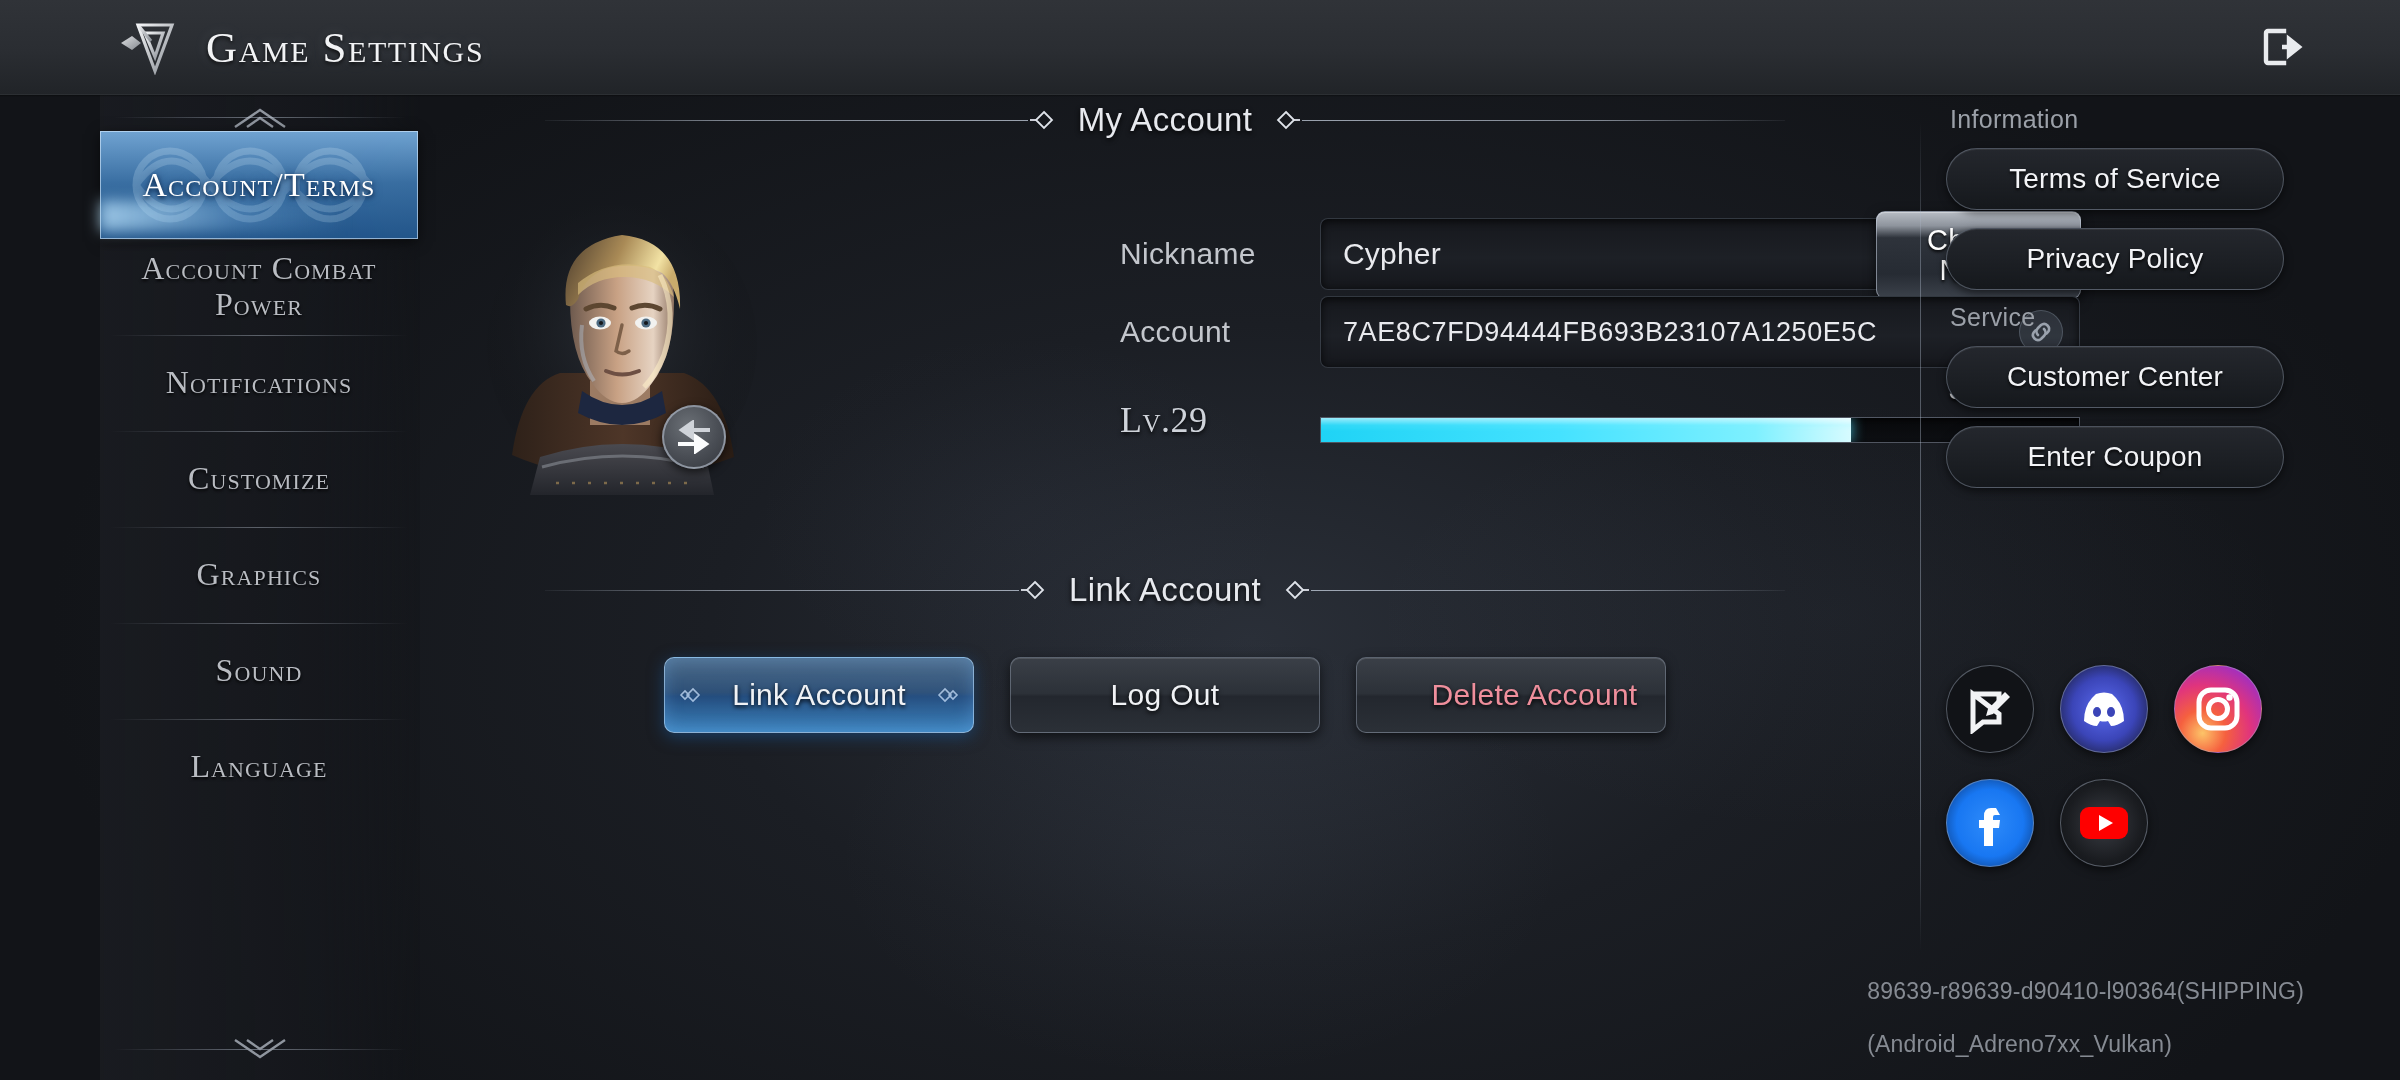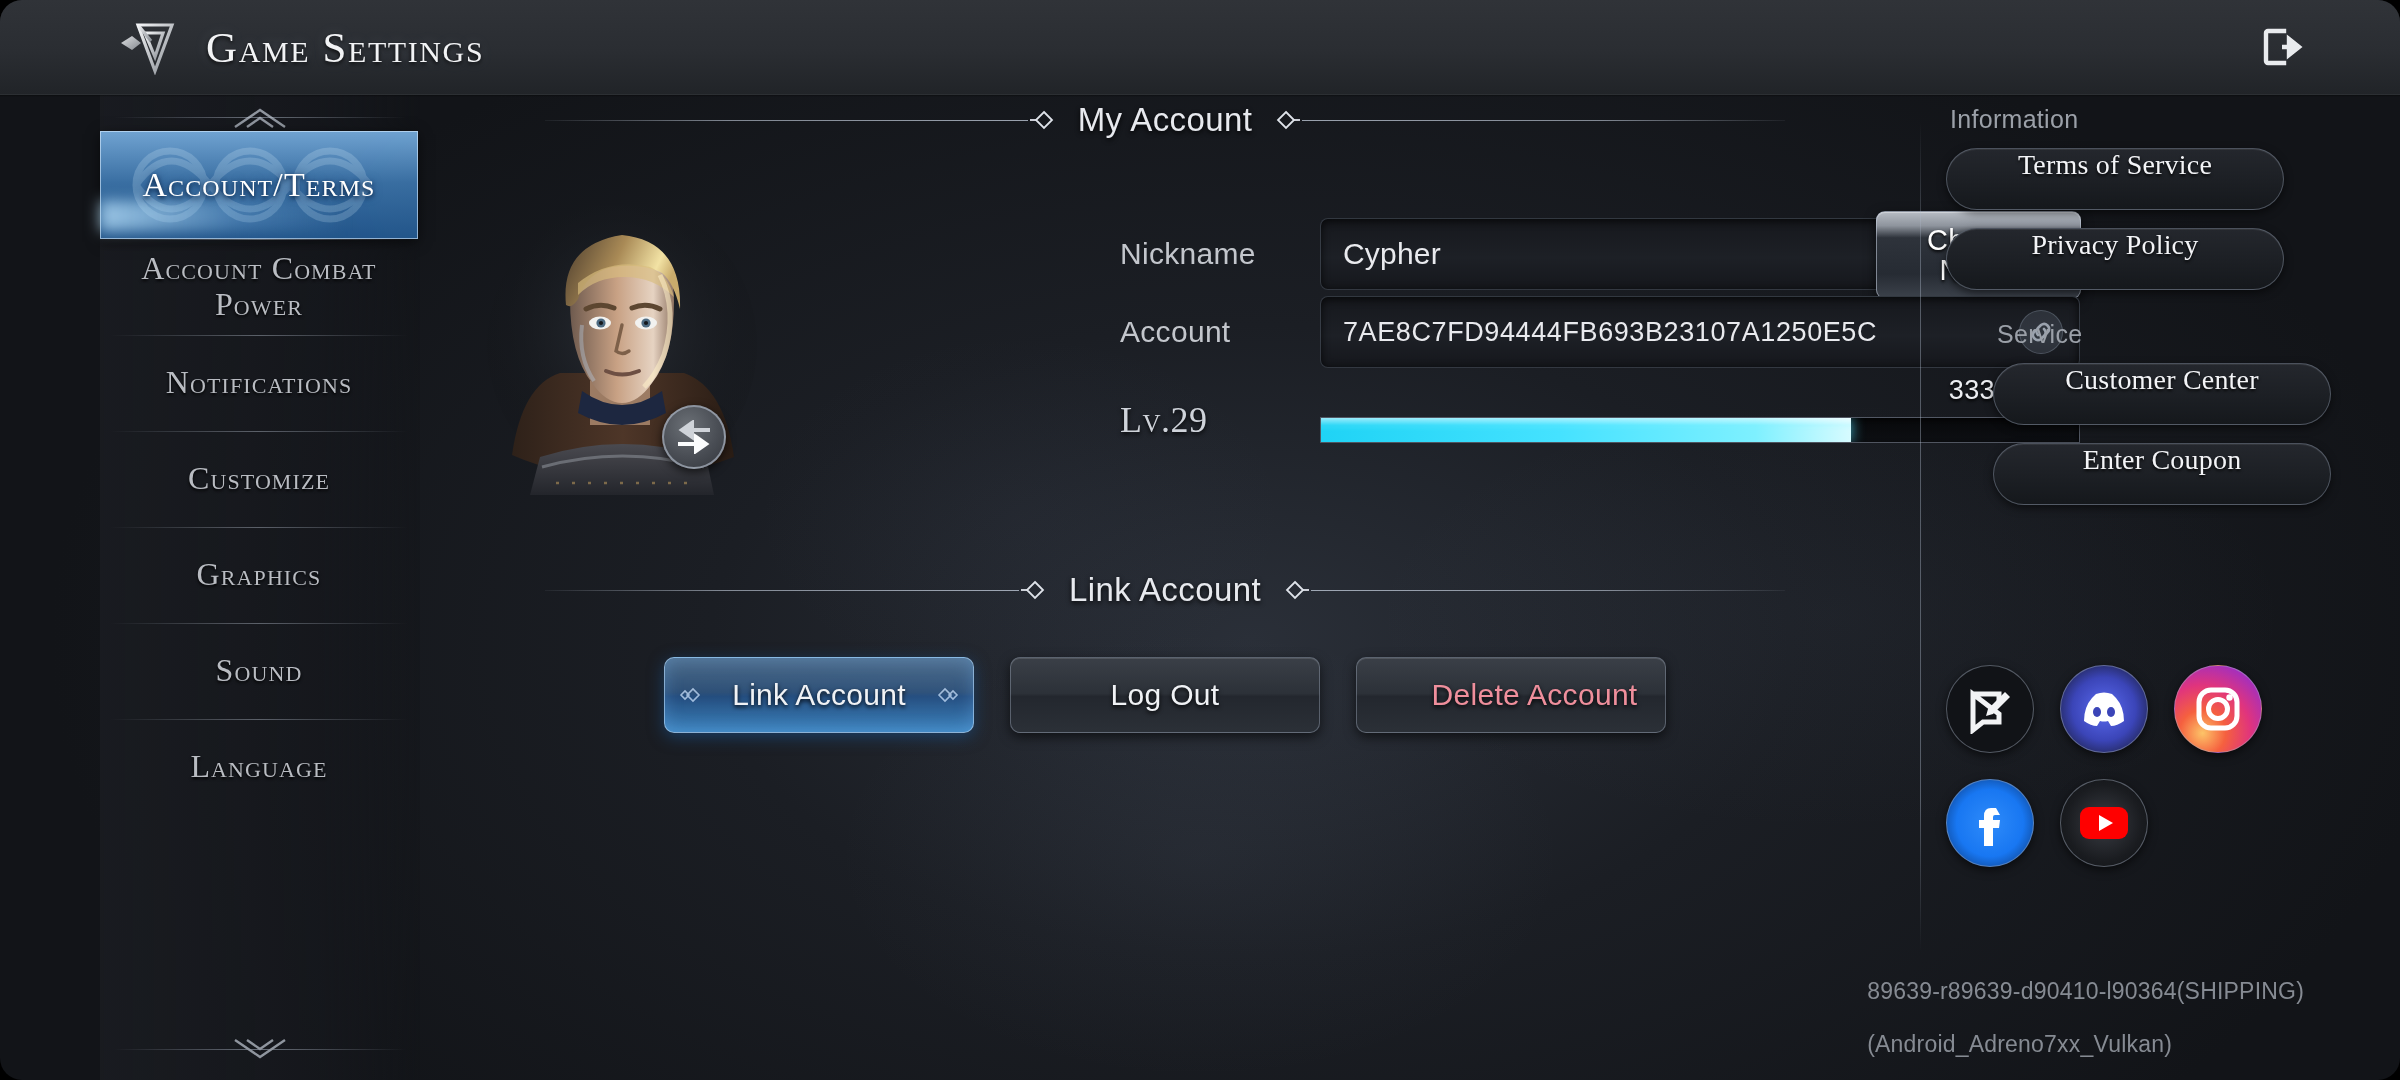--- a/index.html
+++ b/index.html
@@ -10,21 +10,20 @@
     -webkit-font-smoothing:antialiased;
   }
 
   
   #app{
     position:relative; width:2400px; height:1080px;
     background:
       radial-gradient(1200px 700px at 1250px 640px, #2a2f38 0%, #1b1e24 45%, #121418 100%),
       linear-gradient(180deg,#15171b 0%, #101216 100%);
     overflow:hidden;
-    border-radius:22px;
   }
   
   #app::after{
     content:""; position:absolute; left:380px; top:95px; right:0; bottom:0;
     background:
       radial-gradient(520px 320px at 820px 760px, rgba(120,135,160,.075), transparent 70%),
       radial-gradient(640px 300px at 1450px 520px, rgba(110,125,150,.06), transparent 72%),
       radial-gradient(380px 260px at 640px 420px, rgba(90,100,125,.05), transparent 70%);
     pointer-events:none;
   }
@@ -215,27 +214,26 @@
   .gbtn.danger{ color:#ef8f9c; text-shadow:0 2px 4px rgba(0,0,0,.9);padding-left:47px; }
 
   
   .rightpanel{ position:absolute; right:0; top:95px; width:490px; height:860px; z-index:4; }
   .rp-divider{ position:absolute; left:10px; top:26px; width:1px; height:830px;
     background:linear-gradient(180deg, rgba(170,182,200,0), rgba(175,187,205,.40) 18%, rgba(175,187,205,.40) 82%, rgba(170,182,200,0)); }
   .rp-group{ position:absolute; left:36px; width:400px; }
   .rp-title{ font-size:25px; color:#9ba0a8; letter-spacing:.3px; margin-bottom:14px; padding-left:4px; }
   .pill{
     width:338px; height:62px; border-radius:31px; margin-bottom:18px;
-    display:flex; justify-content:center;
+    display:flex; align-items:center; justify-content:center;
     font-size:28px; color:#f3f4f7; letter-spacing:.2px; cursor:pointer;
     background:linear-gradient(180deg,#24272d 0%, #1c1f24 55%, #15181c 100%);
     border:1px solid rgba(150,162,180,.42);
     box-shadow:0 3px 9px rgba(0,0,0,.55), inset 0 1px 0 rgba(255,255,255,.07);
     text-shadow:0 2px 3px rgba(0,0,0,.85);
-    font-family:Liberation Serif, serif;
   }
   .socials{ position:absolute; left:36px; top:570px; width:420px; display:flex; flex-wrap:wrap; gap:26px; }
   .soc{
     width:88px; height:88px; border-radius:50%;
     display:flex; align-items:center; justify-content:center; cursor:pointer;
     border:1px solid rgba(165,176,192,.45); background:#111317;
     box-shadow:0 3px 10px rgba(0,0,0,.6);
   }
 
   
@@ -522,21 +520,21 @@
     <div class="rp-group" style="top:10px;">
       <div class="rp-title">Information</div>
       <div class="pill">
         <span>Terms of Service</span>
       </div>
       <div class="pill">
         <span>Privacy Policy</span>
       </div>
     </div>
 
-    <div class="rp-group" style="top:225px;margin-left:47px;">
+    <div class="rp-group" style="top:208px;">
       <div class="rp-title">Service</div>
       <div class="pill">
         <span>Customer Center</span>
       </div>
       <div class="pill">
         <span>Enter Coupon</span>
       </div>
     </div>
 
     <div class="socials">

